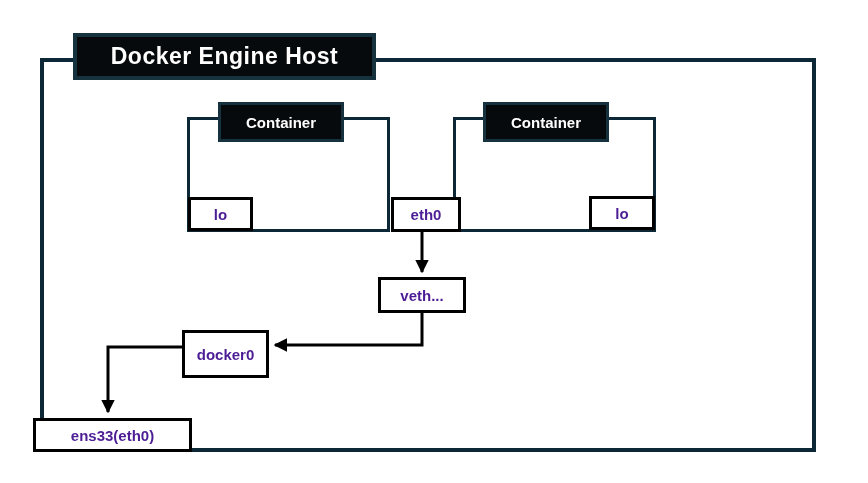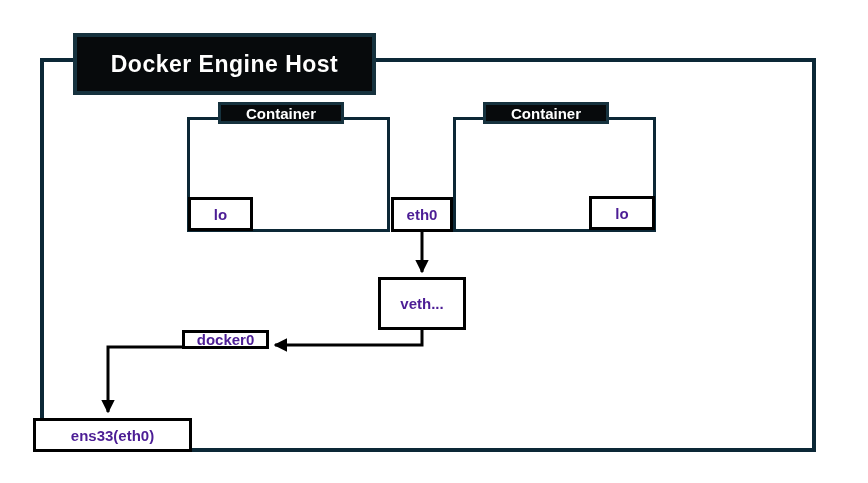--- a/index.html
+++ b/index.html
@@ -16,50 +16,50 @@
   .stage{
     position:relative;width:868px;height:483px;background:var(--canvas);
     font-family:"Liberation Sans","DejaVu Sans",sans-serif;overflow:hidden;
   }
   .abs{position:absolute;box-sizing:border-box;}
   .host-rect{
     left:40px;top:58px;width:776px;height:394px;
     border:4px solid var(--outline);z-index:1;background:transparent;
   }
   .title-box{
-    left:73px;top:33px;width:303px;height:62px;
+    left:73px;top:33px;width:303px;height:47px;
     background:var(--label-bg);border:4px solid var(--label-border);
     color:var(--label-text);font-size:23px;font-weight:bold;
     display:flex;align-items:center;justify-content:center;
     letter-spacing:0.5px;z-index:4;
   }
   .container-rect{
     width:203px;height:115px;top:117px;
     border:3px solid var(--outline);z-index:2;background:transparent;
   }
   .container-rect.left{left:187px;}
   .container-rect.right{left:453px;}
   .container-label{
-    top:102px;width:126px;height:22px;
+    top:102px;width:126px;height:40px;
     background:var(--label-bg);border:3px solid var(--label-border);
     color:var(--label-text);font-size:15px;font-weight:bold;
     display:flex;align-items:center;justify-content:center;z-index:4;
   }
   .container-label.left{left:218px;}
   .container-label.right{left:483px;}
   .node{
     background:var(--node-bg);border:3px solid var(--node-border);
     color:#4c1d95;font-size:15px;font-weight:bold;
     display:flex;align-items:center;justify-content:center;z-index:3;
   }
   .node.lo-left{left:188px;top:197px;width:65px;height:34px;}
-  .node.eth0{left:391px;top:197px;width:62px;height:35px;}
+  .node.eth0{left:391px;top:197px;width:70px;height:35px;}
   .node.lo-right{left:589px;top:196px;width:66px;height:34px;}
-  .node.veth{left:378px;top:277px;width:88px;height:53px;}
-  .node.docker0{left:182px;top:330px;width:87px;height:19px;}
+  .node.veth{left:378px;top:277px;width:88px;height:36px;}
+  .node.docker0{left:182px;top:330px;width:87px;height:48px;}
   .node.ens33{left:33px;top:418px;width:159px;height:34px;}
   svg.edges{position:absolute;left:0;top:0;z-index:2;}
 </style>
 </head>
 <body>
 
 <div class="stage">
 
   <div class="abs host-rect"></div>
 

